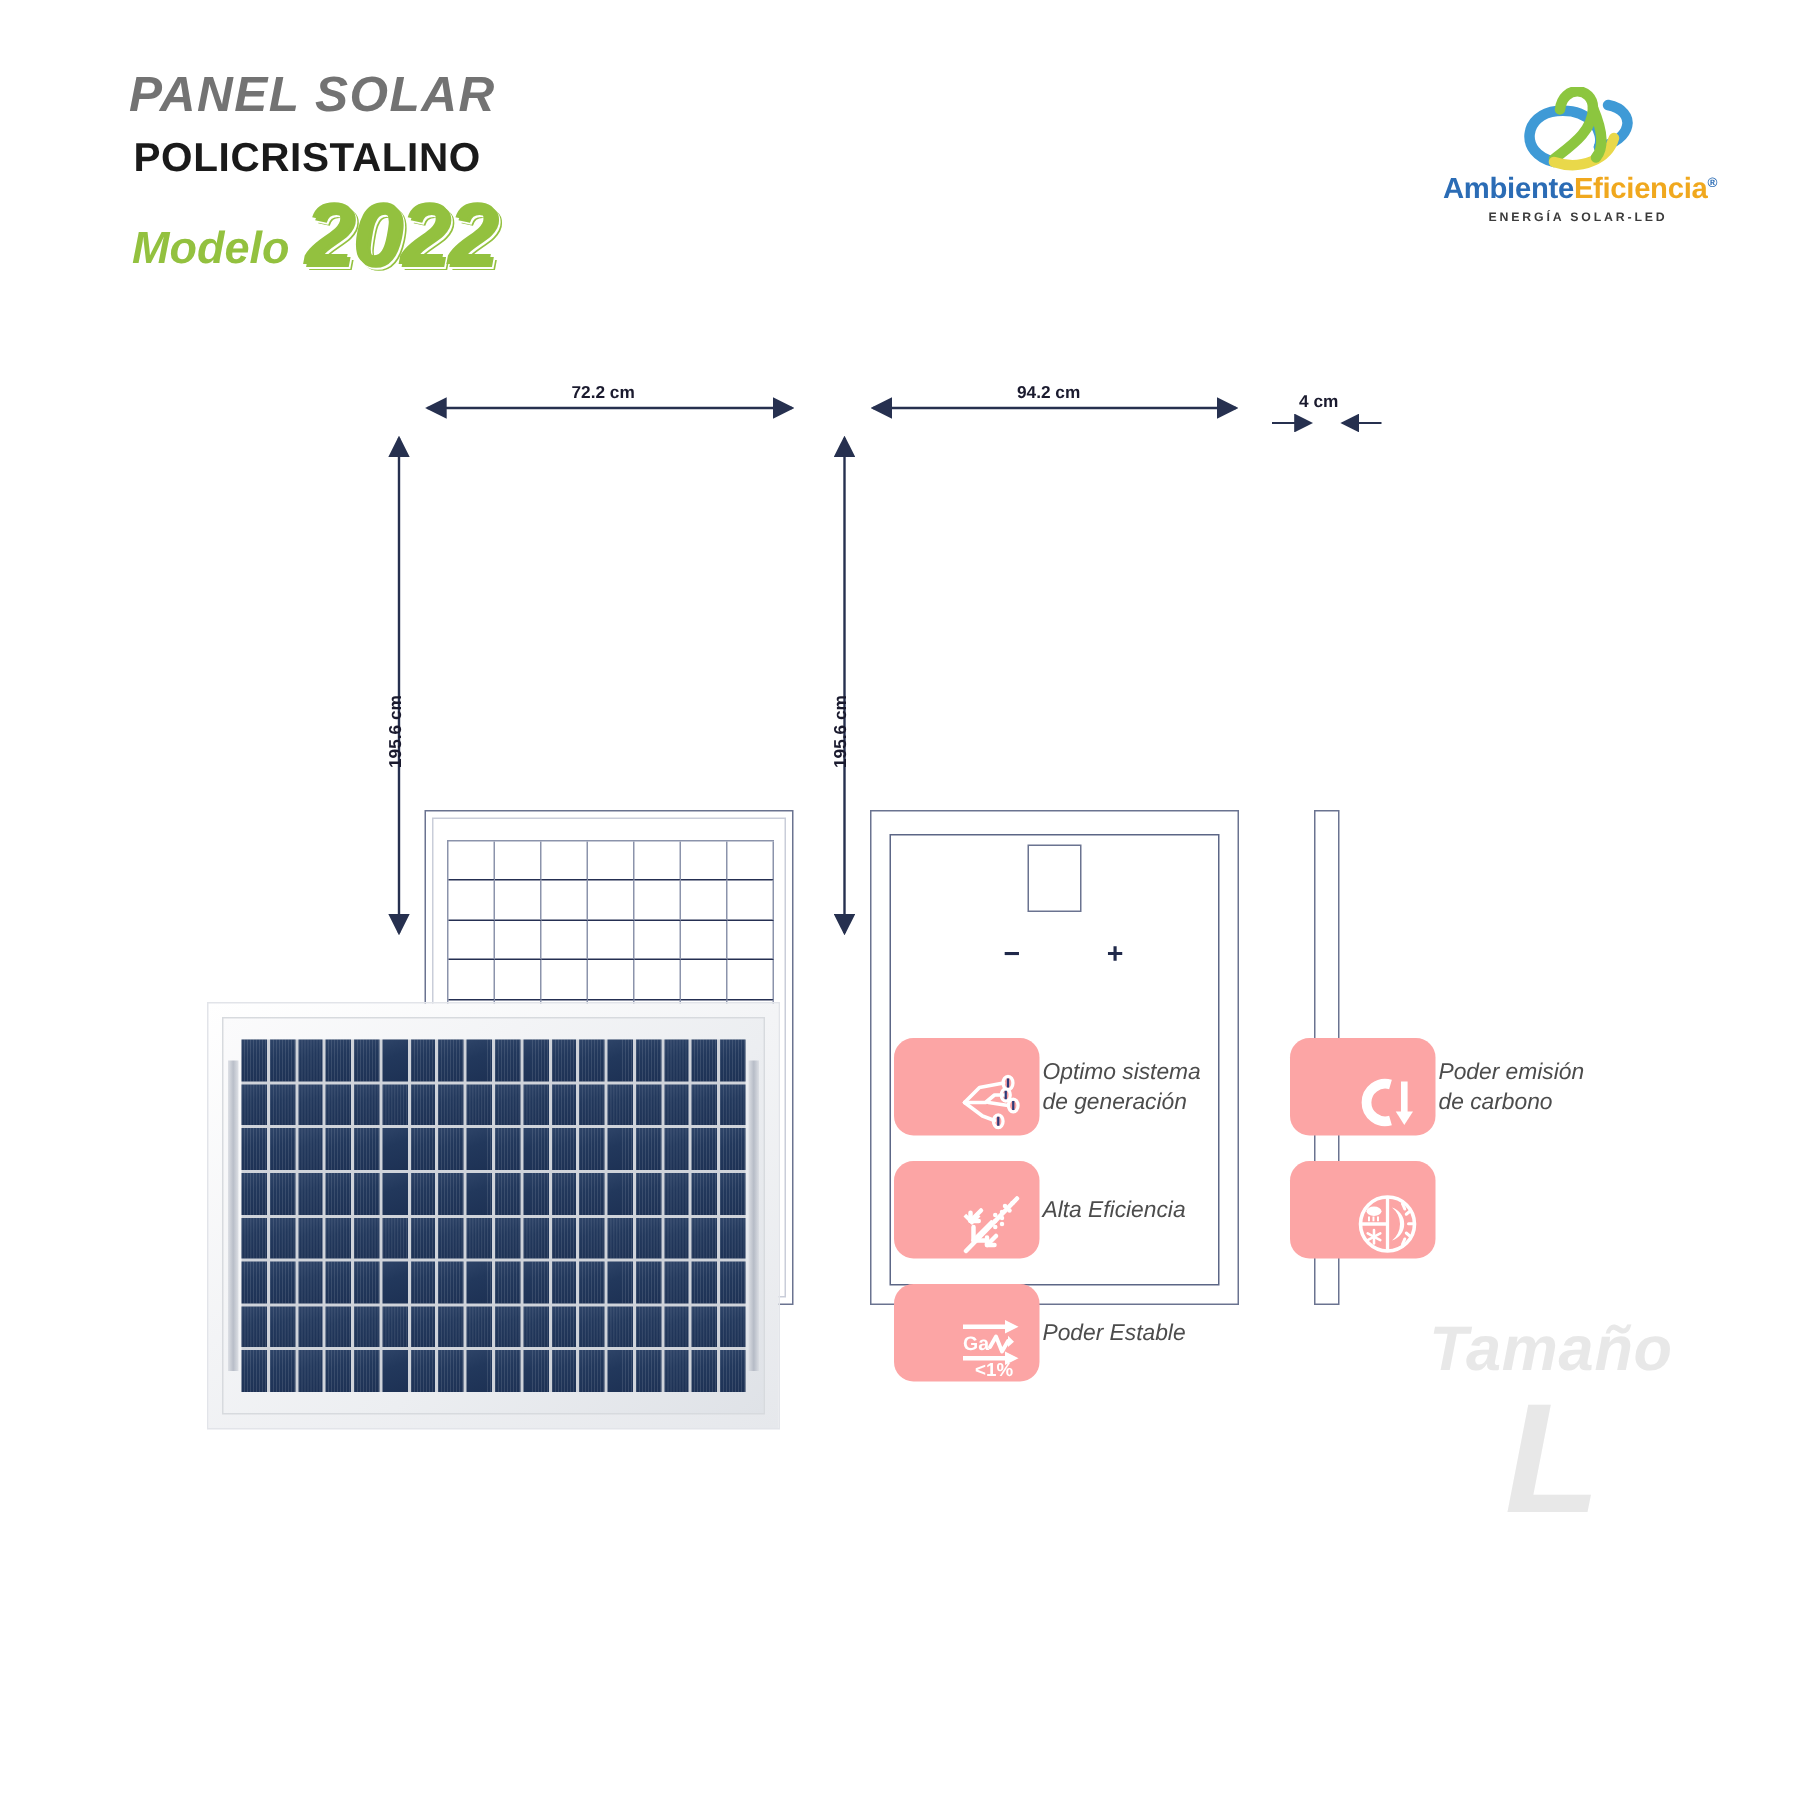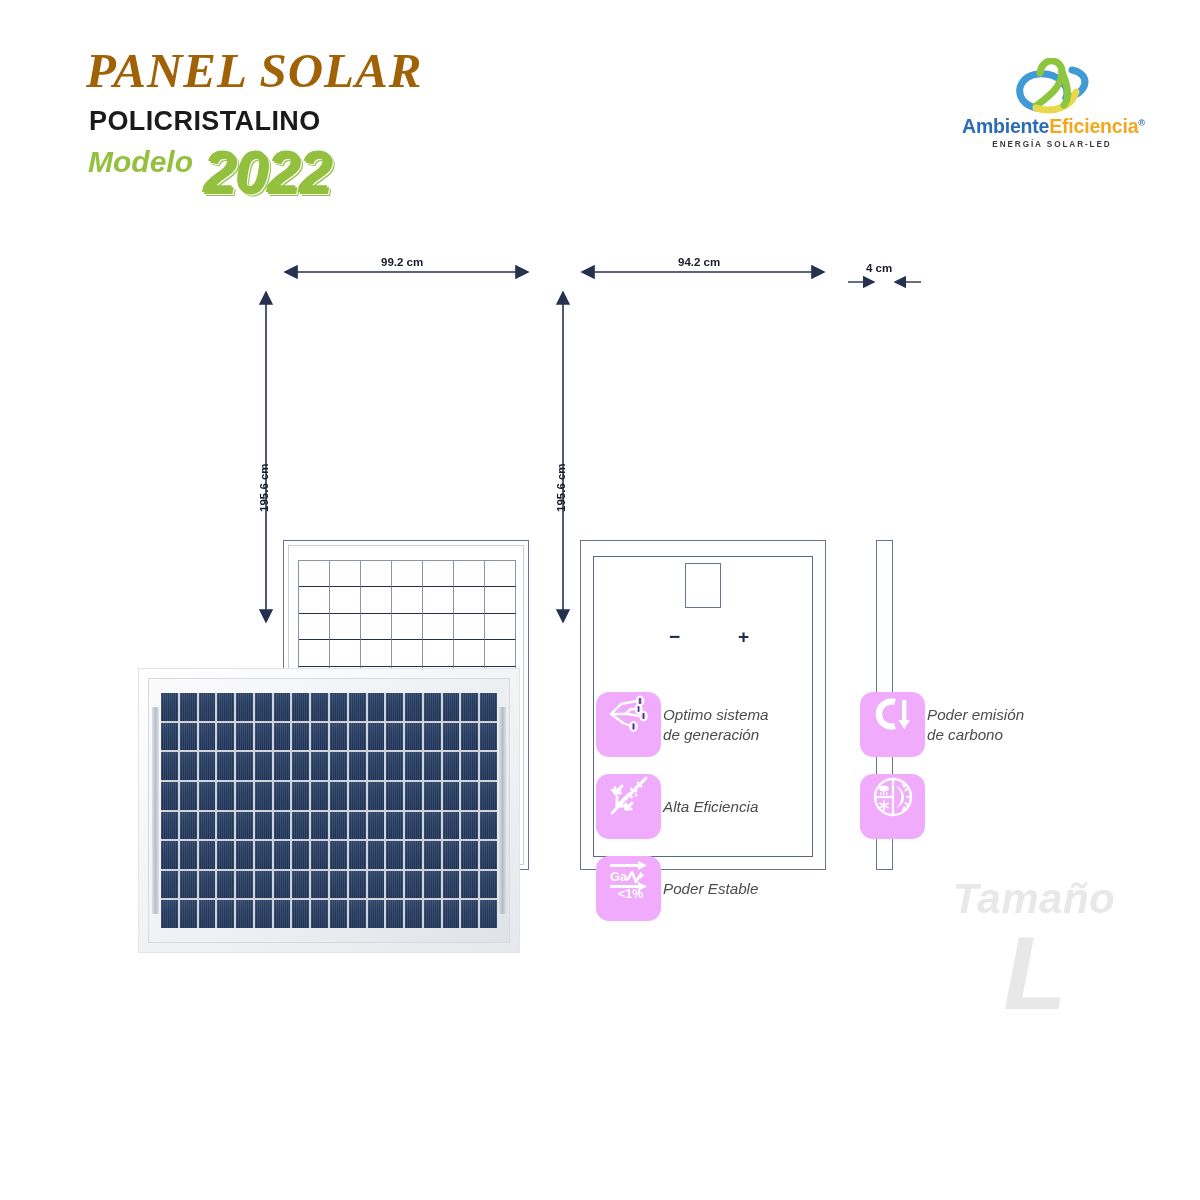--- a/index.html
+++ b/index.html
@@ -18,43 +18,42 @@
   }
 
   
   #header-title-block {
     position: absolute;
     left: 86px;
     top: 46px;
     width: 560px;
   }
   #title-main {
-    font-size: 49px;
+    font-size: 33px;
     font-weight: 700;
     font-style: italic;
     letter-spacing: 1.0px;
-    color: #a16207;
+    color: #737373;
     line-height: 1.0;
     margin: 0;
     white-space: nowrap;
-    font-family: Liberation Serif, serif;
   }
   #title-sub {
     font-size: 27px;
     font-weight: 700;
     letter-spacing: 0.4px;
     color: #1a1a1a;
     line-height: 1.0;
     margin: 13px 0 0 3px;
     white-space: nowrap;
   }
   #title-model-row {
     margin: 12px 0 0 2px;
     display: flex;
-    align-items: flex-start;
+    align-items: flex-end;
     gap: 10px;
   }
   #title-model-word {
     font-size: 30px;
     font-weight: 700;
     font-style: italic;
     color: #93c13f;
     line-height: 1;
   }
   #title-model-year {
@@ -292,24 +291,25 @@
     align-items: center;
     gap: 2px;
     margin-bottom: 17px;
     height: 65px;
   }
   .feature-icon {
     flex: 0 0 auto;
     width: 65px;
     height: 65px;
     border-radius: 13px;
-    background: #f0abfc;
+    background: #fca5a5;
     display: flex;
-    align-items: flex-start;
+    align-items: flex-end;
     justify-content: center;
+    padding-left: 32px;
   }
   .feature-text {
     font-size: 15.2px;
     font-style: italic;
     color: #4c4c4c;
     line-height: 1.28;
     white-space: pre-line;
   }
   #feature-clima-text {
     width: 175px;
@@ -388,21 +388,21 @@
     <line x1="266" y1="42" x2="266" y2="372" stroke="#26304f" stroke-width="1.6" marker-start="url(#atail)" marker-end="url(#ahead)"></line>
 
     <line x1="582" y1="22" x2="824" y2="22" stroke="#26304f" stroke-width="1.6" marker-start="url(#atail)" marker-end="url(#ahead)"></line>
 
     <line x1="563" y1="42" x2="563" y2="372" stroke="#26304f" stroke-width="1.6" marker-start="url(#atail)" marker-end="url(#ahead)"></line>
 
     <line x1="848" y1="32" x2="874" y2="32" stroke="#26304f" stroke-width="1.4" marker-end="url(#ahead)"></line>
     <line x1="921" y1="32" x2="895" y2="32" stroke="#26304f" stroke-width="1.4" marker-end="url(#ahead)"></line>
   </svg>
 
-  <div class="dim-label" style="left:381px; top:6px;">99.2 cm</div>
+  <div class="dim-label" style="left:381px; top:6px;">72.2 cm</div>
   <div class="dim-label-vert" style="left:258px; top:262px;">195.6 cm</div>
 
   <div class="dim-label" style="left:678px; top:6px;">94.2 cm</div>
   <div class="dim-label-vert" style="left:555px; top:262px;">195.6 cm</div>
 
   <div class="dim-label" style="left:866px; top:12px;">4 cm</div>
 
   <div id="view-front-outer">
     <div id="view-front-inner-frame"></div>
     <div id="view-front-cellgrid" style="grid-template-columns: repeat(7, 1fr); grid-template-rows: repeat(11, 1fr);">

